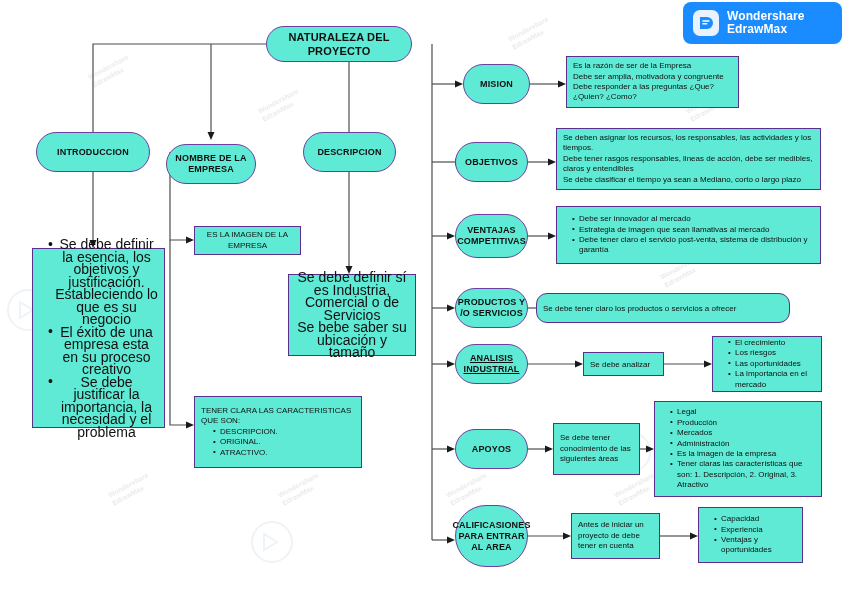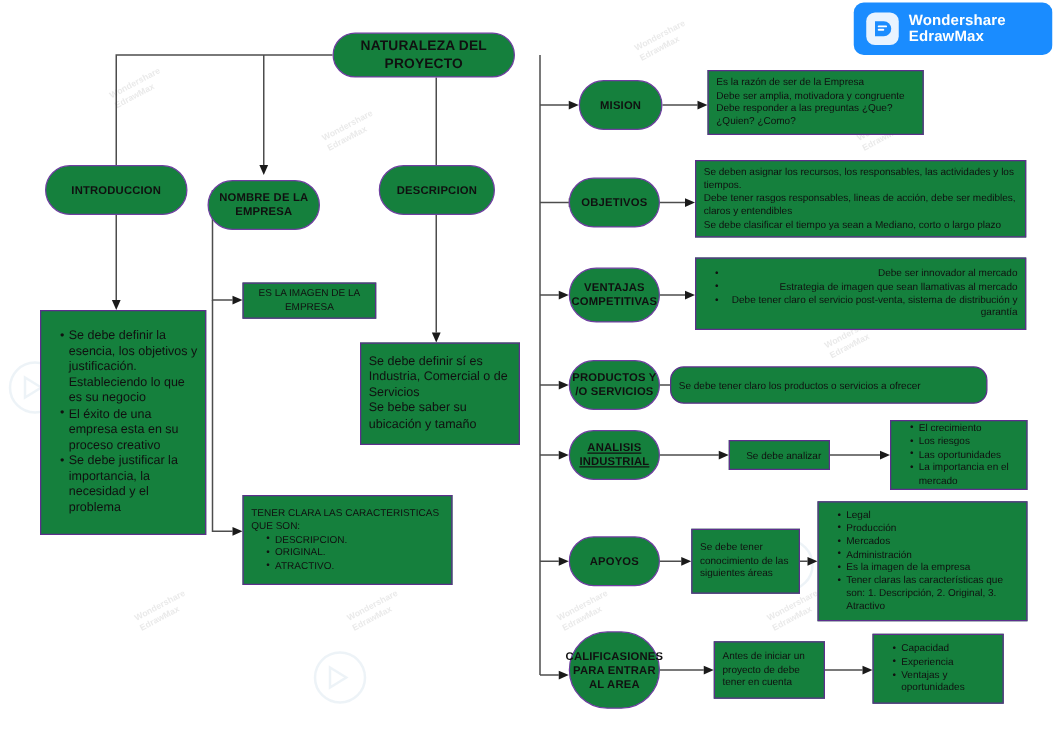--- a/index.html
+++ b/index.html
@@ -22,31 +22,31 @@
   #logo .mark svg{display:block;}
   #logo .txt{color:#fff;font-size:12px;font-weight:bold;line-height:13px;letter-spacing:.1px;}
 
   
   #wires{position:absolute;left:0;top:0;width:842px;height:595px;}
   #wires line, #wires path, #wires polyline{stroke:#4d4d4d;stroke-width:1.2;fill:none;}
   #wires polygon{fill:#1a1a1a;}
 
   
   .node{position:absolute;box-sizing:border-box;
-        background:#15803d;border:1px solid #7a46a8;
+        background:#5eead4;border:1px solid #7a46a8;
         color:#101010;display:flex;align-items:center;justify-content:center;
         text-align:center;}
   .pill{border-radius:999px;border:1.3px solid #6e3fa0;font-weight:bold;font-size:9px;
         line-height:11px;letter-spacing:.15px;}
   .pill.big{font-size:11px;line-height:14px;}
   .rect{border:1.2px solid #5d2f8c;}
   .rect .inner{padding:5px 6px;width:100%;box-sizing:border-box;}
   .txtbox{font-size:8px;line-height:10.4px;text-align:left;justify-content:flex-start;}
   .txtbox.center{text-align:center;justify-content:center;}
-  .txtbox.med{font-size:10px;line-height:12.5px;}
+  .txtbox.med{font-size:14px;line-height:12.5px;text-align:center;}
   ul.b{margin:0;padding:0 0 0 9px;list-style:none;}
   ul.b li{position:relative;padding-left:7px;margin:0 0 0 0;}
   ul.b li:before{content:"•";position:absolute;left:0;top:-0.5px;}
   .ln{display:block;}
 </style>
 </head>
 <body>
 
 <div id="canvas">
 
@@ -231,42 +231,42 @@
     <div class="inner">
       <span class="ln">Se deben asignar los recursos, los responsables, las actividades y los tiempos.</span>
       <span class="ln">Debe tener rasgos responsables, lineas de acción, debe ser medibles, claros y entendibles</span>
       <span class="ln">Se debe clasificar el tiempo ya sean a Mediano, corto o largo plazo</span>
     </div>
   </div>
 
   <div class="node pill" style="left:455px;top:214px;width:73px;height:44px;">
     <span>VENTAJAS COMPETITIVAS</span>
   </div>
-  <div class="node rect txtbox" style="left:556px;top:206px;width:265px;height:58px;text-align:right;">
+  <div class="node rect txtbox" style="left:556px;top:206px;width:265px;height:58px;">
     <div class="inner">
       <ul class="b">
         <li>Debe ser innovador al mercado</li>
         <li>Estrategia de imagen que sean llamativas al mercado</li>
         <li>Debe tener claro el servicio post-venta, sistema de distribución y garantía</li>
       </ul>
     </div>
   </div>
 
   <div class="node pill" style="left:455px;top:288px;width:73px;height:40px;">
     <span>PRODUCTOS Y /O SERVICIOS</span>
   </div>
   <div class="node rect txtbox" style="left:536px;top:293px;width:254px;height:30px;border-radius:11px;">
     <div class="inner" style="padding-top:8px;">Se debe tener claro los productos o servicios a ofrecer</div>
   </div>
 
   <div class="node pill" style="left:455px;top:344px;width:73px;height:40px;text-decoration:underline;">
     <span>ANALISIS INDUSTRIAL</span>
   </div>
   <div class="node rect txtbox center" style="left:583px;top:352px;width:81px;height:24px;">
-    <div class="inner" style="text-align:right;padding-top:8px;">Se debe analizar</div>
+    <div class="inner" style="text-align:left;padding-top:8px;">Se debe analizar</div>
   </div>
   <div class="node rect txtbox" style="left:712px;top:336px;width:110px;height:56px;">
     <div class="inner">
       <ul class="b">
         <li>El crecimiento</li>
         <li>Los riesgos</li>
         <li>Las oportunidades</li>
         <li>La importancia en el mercado</li>
       </ul>
     </div>

